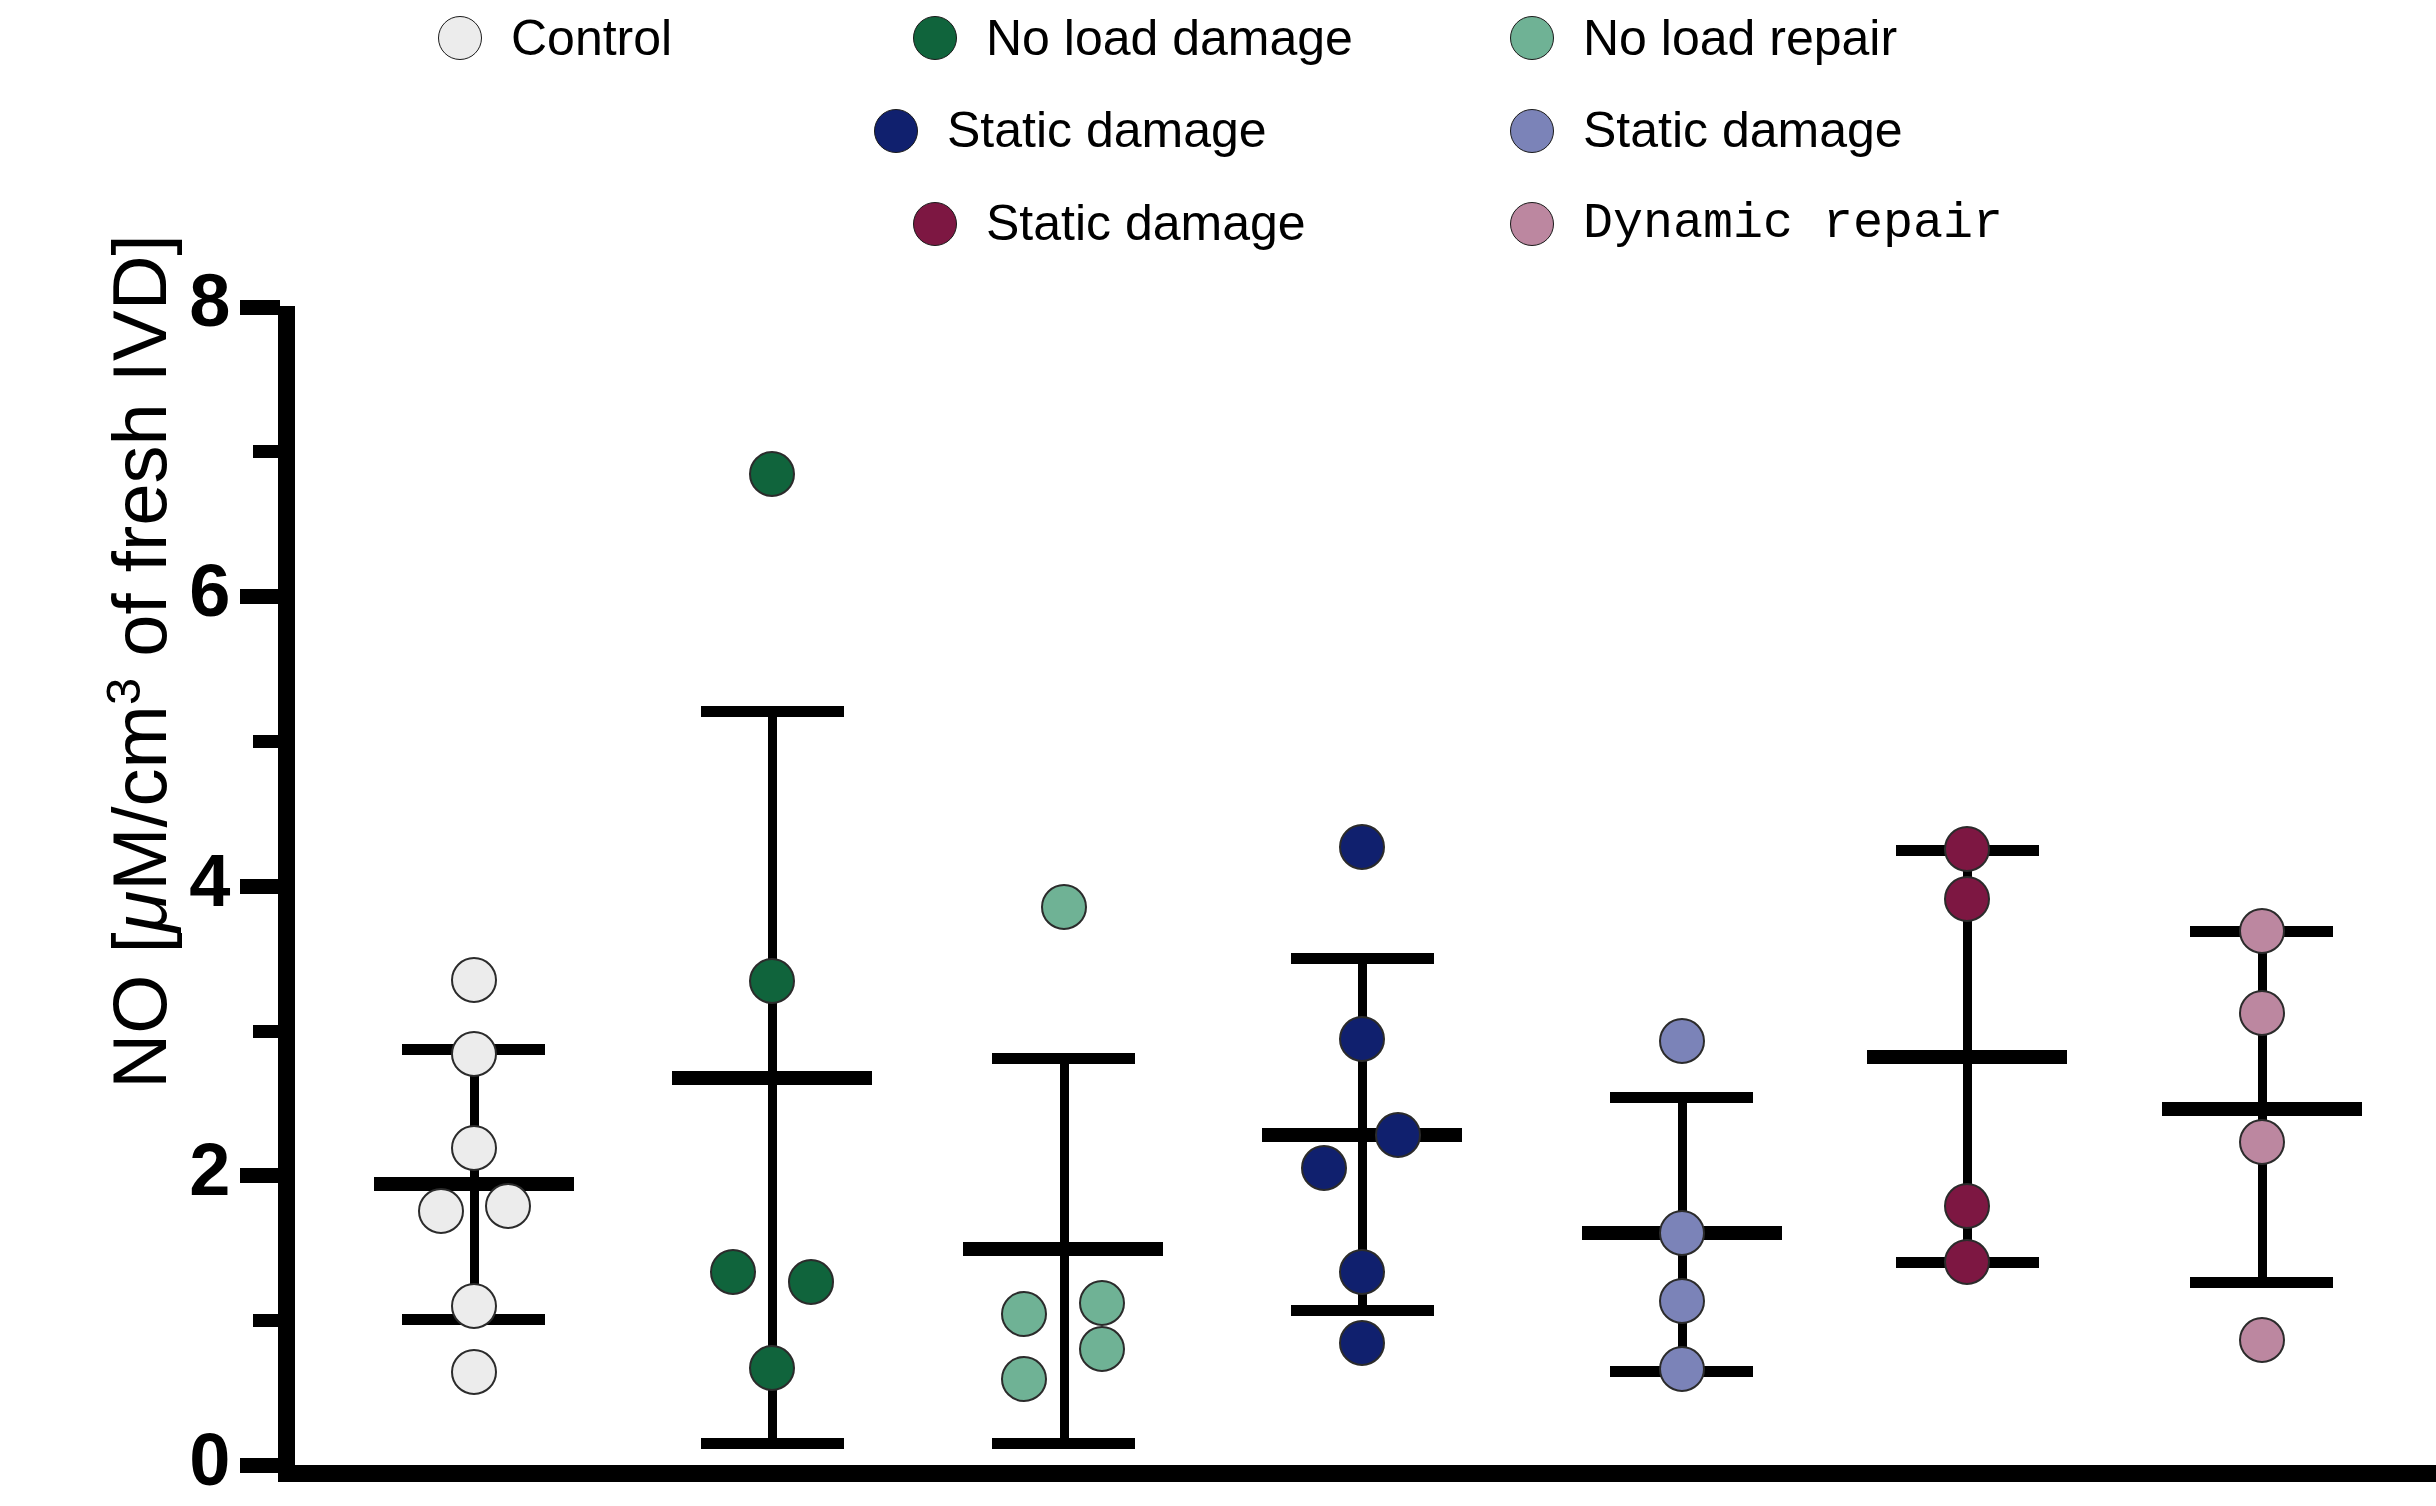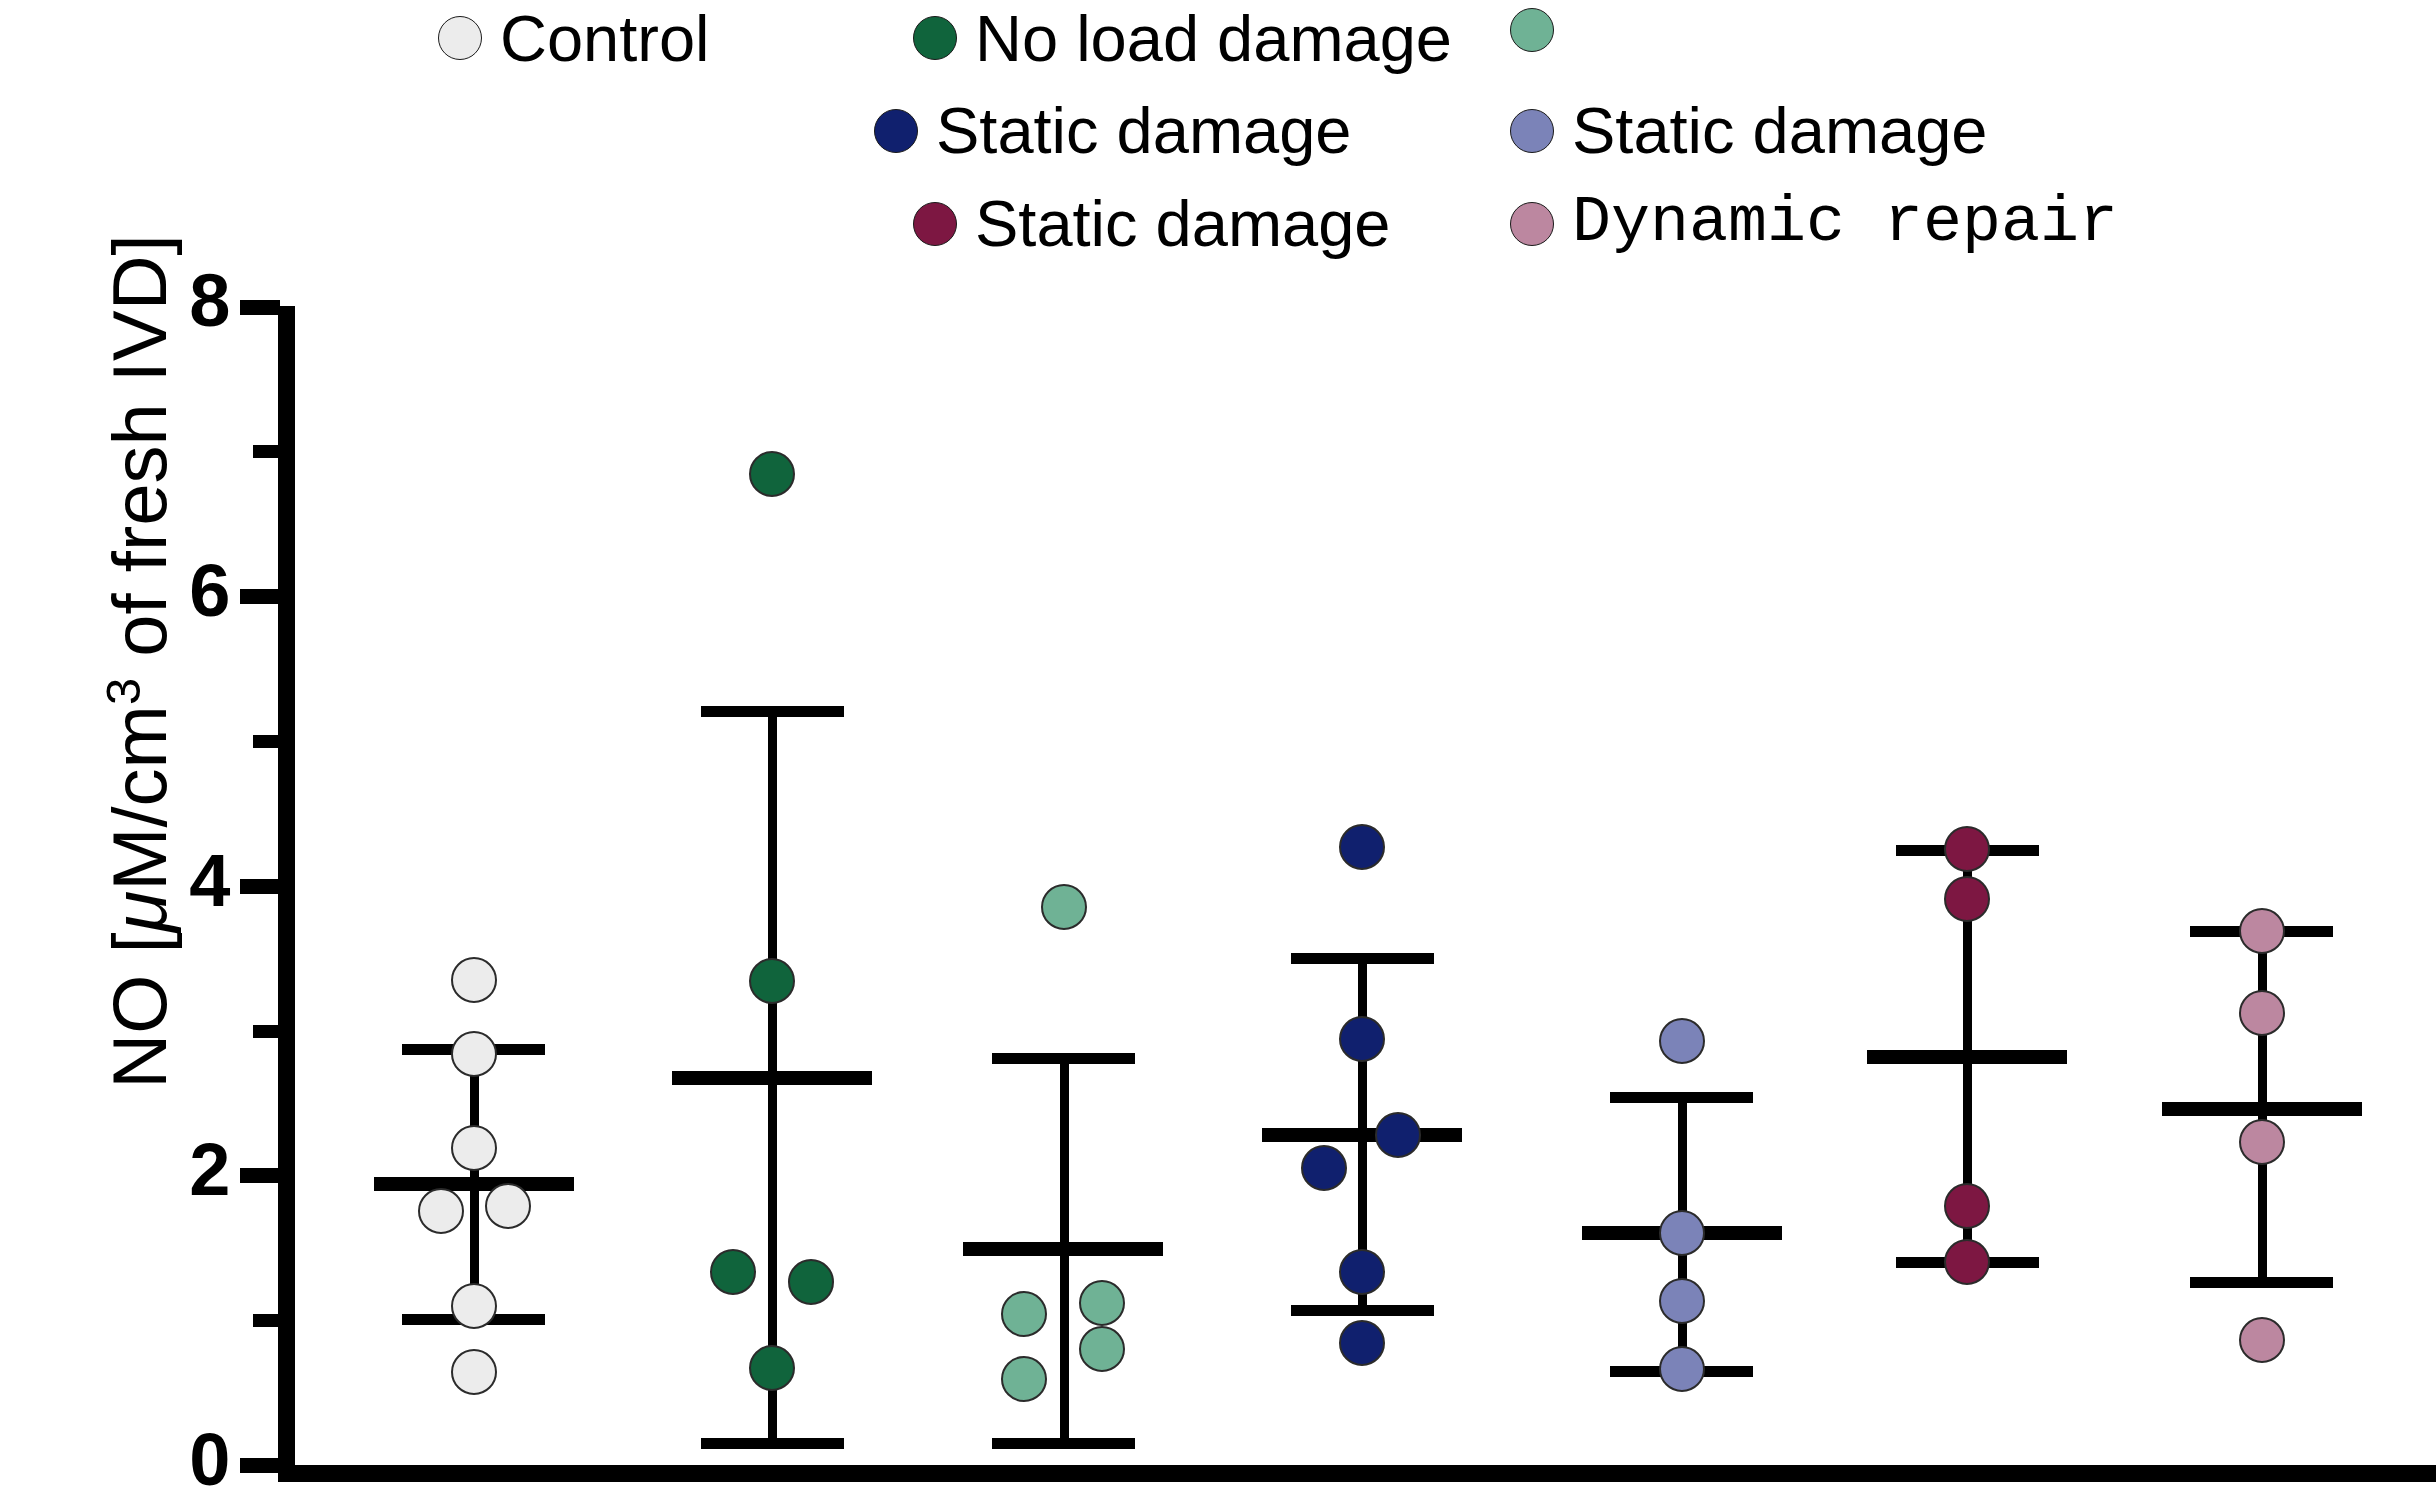--- a/index.html
+++ b/index.html
@@ -3,21 +3,21 @@
 <meta charset="utf-8">
 <style>
   html,body{margin:0;padding:0;background:#ffffff;}
   body{width:2437px;height:1507px;font-family:"Liberation Sans",sans-serif;color:#000;overflow:hidden;}
   #root{position:relative;width:2437px;height:1507px;}
 
   
   .legend{position:absolute;left:0;top:0;width:2437px;height:285px;}
   .legend-item{position:absolute;display:flex;align-items:center;}
   .legend-swatch{width:44px;height:44px;border-radius:50%;border:1.9px solid #1a1a1a;box-sizing:border-box;flex:0 0 auto;}
-  .legend-label{margin-left:18px;font-size:65px;line-height:61px;white-space:nowrap;color:#000;}
+  .legend-label{margin-left:29px;font-size:50px;line-height:61px;white-space:nowrap;color:#000;}
 
   
   .axis-vline{position:absolute;background:#000;}
   .axis-hline{position:absolute;background:#000;}
   .tick{position:absolute;background:#000;}
   .ticklabel{position:absolute;font-size:74px;font-weight:bold;line-height:74px;text-align:right;color:#000;}
 
   .ylabel-wrap{position:absolute;left:-438px;top:609px;width:1122px;height:105px;
                transform:rotate(-90deg);transform-origin:center center;}
   .ylabel{font-size:76px;line-height:105px;text-align:center;white-space:nowrap;color:#000;}
@@ -41,20 +41,21 @@
       <div class="legend-item" style="left: 438px; top: 7.6px;">
         <span class="legend-swatch" style="background: rgb(236, 236, 236);"></span>
         <span class="legend-label">Control</span>
       </div>
       <div class="legend-item" style="left: 913px; top: 7.6px;">
         <span class="legend-swatch" style="background: rgb(16, 100, 60);"></span>
         <span class="legend-label">No load damage</span>
       </div>
       <div class="legend-item" style="left: 1510px; top: 7.6px;">
         <span class="legend-swatch" style="background: rgb(111, 178, 149);"></span>
+        <span class="legend-label">No load repair</span>
       </div>
       <div class="legend-item" style="left: 874px; top: 100px;">
         <span class="legend-swatch" style="background: rgb(16, 32, 110);"></span>
         <span class="legend-label">Static damage</span>
       </div>
       <div class="legend-item" style="left: 1510px; top: 100px;">
         <span class="legend-swatch" style="background: rgb(123, 131, 184);"></span>
         <span class="legend-label">Static damage</span>
       </div>
       <div class="legend-item" style="left: 913px; top: 193px;">

